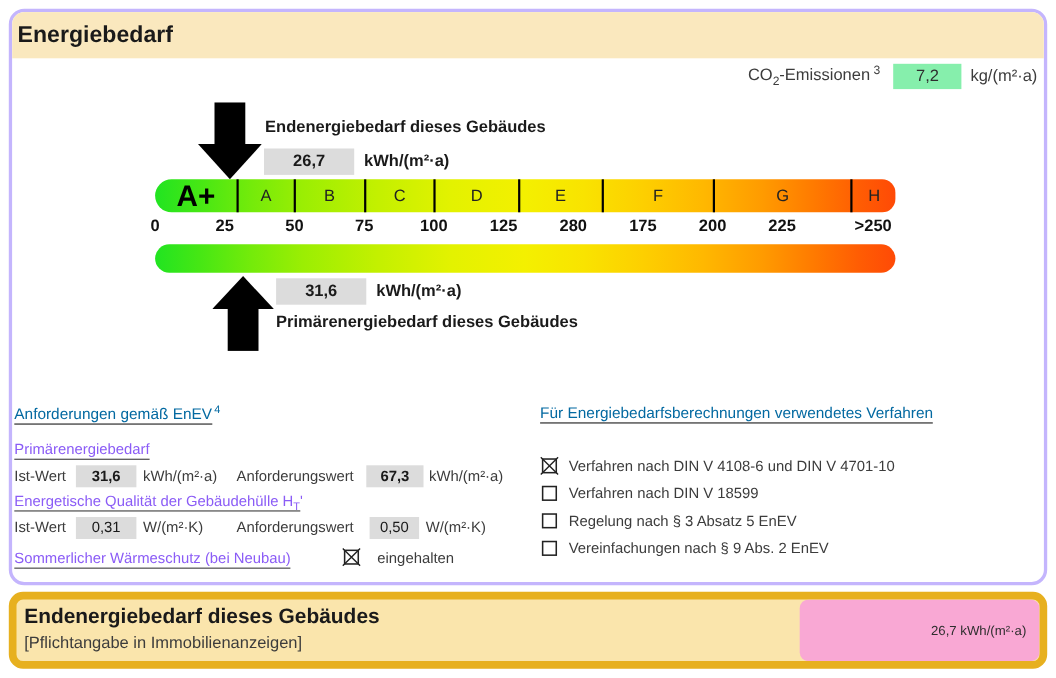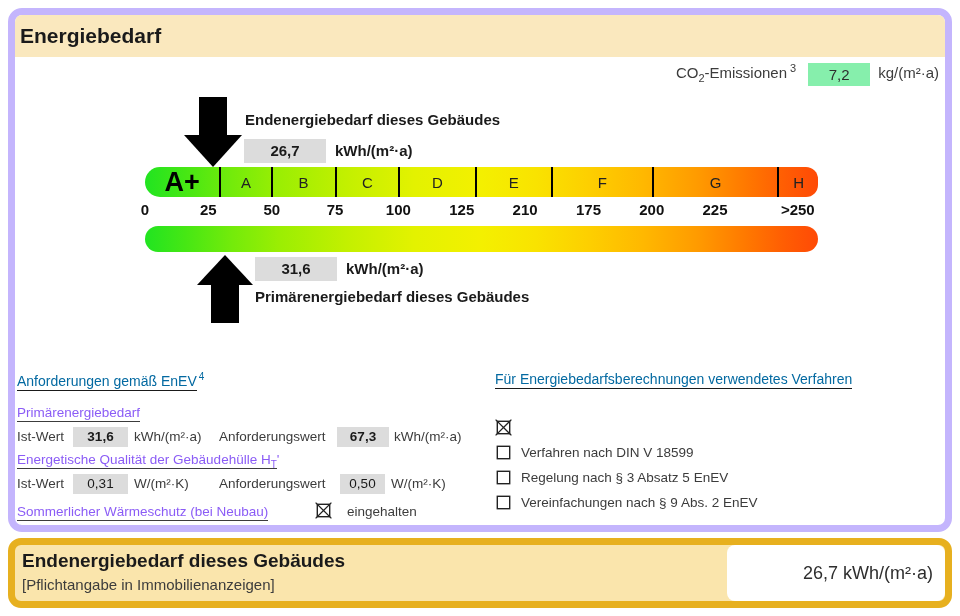--- a/index.html
+++ b/index.html
@@ -1,21 +1,21 @@
 <!DOCTYPE html>
 <html><head>
 <meta charset="utf-8">
 <style>
   html,body{margin:0;padding:0;width:960px;height:616px;background:#ffffff;
     font-family:"Liberation Sans","DejaVu Sans",sans-serif;}
   *{box-sizing:border-box;}
 
   
   .main-panel{position:absolute;left:8px;top:8px;width:944px;height:524px;
-    border:7px solid #c4b5fd;border-radius:14px;background:#ffffff;overflow:hidden;}
+    border:3px solid #c4b5fd;border-radius:14px;background:#ffffff;overflow:hidden;}
   .title-bar{position:absolute;left:0;top:0;width:100%;height:42px;background:#FAE8BE;}
   .title-bar h1{margin:0;padding:9px 0 0 5px;font-size:21px;font-weight:bold;color:#1a1a1a;}
 
   .co2-row{position:absolute;right:6px;top:47px;font-size:15px;color:#3C3C3C;white-space:nowrap;}
   .co2-row sub{font-size:11px;}
   .co2-row sup{font-size:11px;margin:0 4px 0 3px;}
   .grey-chip{display:inline-block;width:62px;height:23px;line-height:23px;background:#86efac;
     text-align:center;color:#2e2e2e;margin:0 8px;vertical-align:middle;}
 
   
@@ -65,22 +65,22 @@
   .check-row .check-label{white-space:nowrap;}
   .method-list{position:absolute;left:480px;top:400px;}
 
   
   .footer-panel{position:absolute;left:8px;top:538px;width:944px;height:70px;
     border:7px solid #E7B01F;border-radius:13px;background:#FAE5AC;overflow:hidden;}
   .footer-text{position:absolute;left:7px;top:5px;}
   .footer-title{font-size:19px;font-weight:bold;color:#1a1a1a;margin:0;}
   .footer-sub{font-size:15px;color:#3C3C3C;margin:4px 0 0 0;}
   .footer-value-box{position:absolute;right:0;top:0;width:218px;height:56px;line-height:56px;
-    background:#ffffff;border-radius:8px;text-align:right;padding-right:12px;
-    font-size:18px;color:#2e2e2e;}
+    background:#f9a8d4;border-radius:8px;text-align:right;padding-right:12px;
+    font-size:12px;color:#2e2e2e;}
 </style>
 </head>
 <body>
 
 <div class="main-panel">
   <div class="title-bar">
     <h1>Energiebedarf</h1>
   </div>
 
   <div class="co2-row">
@@ -111,21 +111,21 @@
         <div class="seg" style="flex-grow: 50; flex-basis: 0px;">G</div>
         <div class="seg" style="flex-grow: 15.6; flex-basis: 0px;">H</div>
       </div>
     <div class="ticks">
         <span class="tick" style="left: 0%;">0</span>
         <span class="tick" style="left: 9.41%; text-align: right;">25</span>
         <span class="tick" style="left: 18.83%;">50</span>
         <span class="tick" style="left: 28.24%;">75</span>
         <span class="tick" style="left: 37.65%;">100</span>
         <span class="tick" style="left: 47.07%;">125</span>
-        <span class="tick" style="left: 56.48%;">210</span>
+        <span class="tick" style="left: 56.48%;">280</span>
         <span class="tick" style="left: 65.9%;">175</span>
         <span class="tick" style="left: 75.3%;">200</span>
         <span class="tick" style="left: 84.7%; text-align: center;">225</span>
         <span class="tick" style="left: 97%;">&gt;250</span>
       </div>
     <div class="gradbar energy-gradient"></div>
     <svg class="arrow arrow-up" width="56" height="68" viewBox="0 0 56 68" style="left: 52.0708px;">
       <polygon points="28,0 0,30 56,30" fill="#000"></polygon>
       <rect x="14" y="29" width="28" height="39" fill="#000"></rect>
     </svg>
@@ -172,20 +172,21 @@
 
   <div class="sec-head" style="left:480px;top:356px;">
     <span class="u">Für Energiebedarfsberechnungen verwendetes Verfahren</span>
   </div>
   <div class="method-list">
       <div class="check-row">
         <svg width="17" height="17" viewBox="0 0 17 17" class="check-icon">
           <rect x="2.3" y="2.3" width="12.4" height="12.4" fill="none" stroke="#222" stroke-width="1.4"></rect>
           <path d="M0.6 0.6 L16.4 16.4 M16.4 0.6 L0.6 16.4" stroke="#222" stroke-width="1.3" fill="none"></path>
         </svg>
+        <span class="check-label">Verfahren nach DIN V 4108-6 und DIN V 4701-10</span>
       </div>
       <div class="check-row">
         <svg width="17" height="17" viewBox="0 0 17 17" class="check-icon">
           <rect x="2.3" y="2.3" width="12.4" height="12.4" fill="none" stroke="#222" stroke-width="1.4"></rect>
         </svg>
         <span class="check-label">Verfahren nach DIN V 18599</span>
       </div>
       <div class="check-row">
         <svg width="17" height="17" viewBox="0 0 17 17" class="check-icon">
           <rect x="2.3" y="2.3" width="12.4" height="12.4" fill="none" stroke="#222" stroke-width="1.4"></rect>

